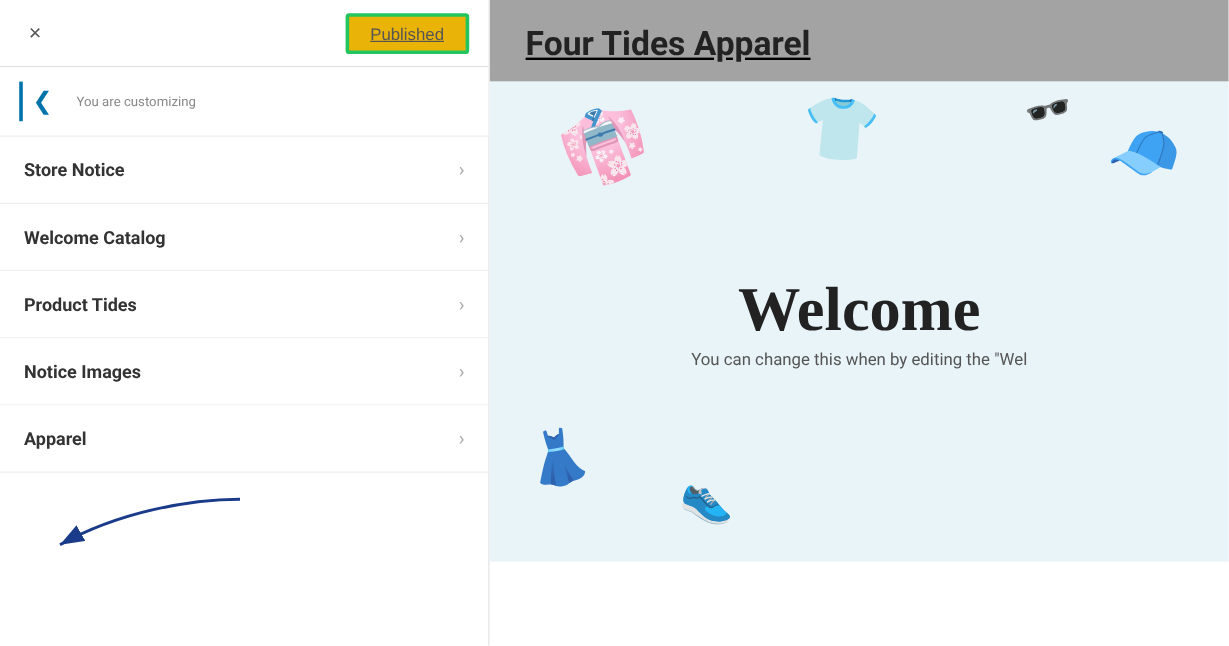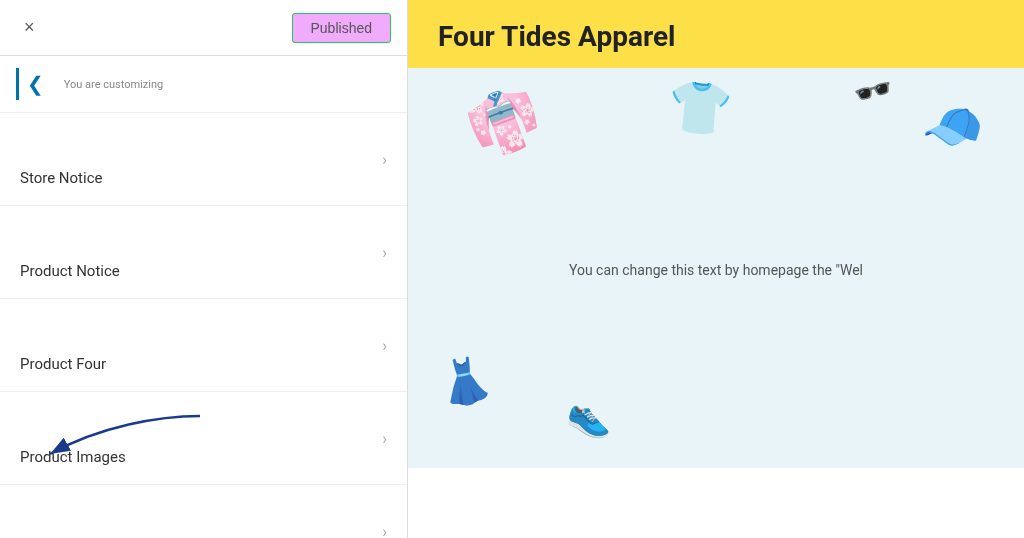--- a/index.html
+++ b/index.html
@@ -36,27 +36,28 @@
     .close-btn {
       background: none;
       border: none;
       cursor: pointer;
       font-size: 18px;
       color: #555;
       padding: 4px 8px;
     }
 
     .published-btn {
-      background: #f0abfc;
-      border: 1px solid #22c55e;
+      background: #eab308;
+      border: 3px solid #22c55e;
       padding: 6px 18px;
       font-size: 14px;
       color: #555;
       cursor: pointer;
       border-radius: 3px;
+      text-decoration: underline;
     }
 
     .sidebar-back {
       display: flex;
       align-items: center;
       padding: 12px 16px;
       border-bottom: 1px solid #eee;
       background: #fff;
       position: relative;
     }
@@ -99,41 +100,41 @@
       align-items: center;
       justify-content: space-between;
       padding: 18px 20px;
       border-bottom: 1px solid #eee;
       cursor: pointer;
       background: #fff;
     }
 
     .menu-item-label {
       font-size: 15px;
-      font-weight: 400;
+      font-weight: 700;
       color: #333;
-      margin-top: 38px;
     }
 
     .chevron-right {
       color: #aaa;
       font-size: 16px;
     }
 
     
     .preview {
       flex: 1;
       background: #fff;
       overflow: hidden;
       position: relative;
     }
 
     .preview-header {
       padding: 20px 30px 15px;
-      background: #fde047;
+      background: #a3a3a3;
+      text-decoration: underline;
     }
 
     .preview-title {
       font-size: 28px;
       font-weight: 700;
       color: #222;
     }
 
     .preview-hero {
       background: #e8f4f8;
@@ -216,29 +217,29 @@
       <span class="customizing-label">You are customizing</span>
     </div>
   </div>
 
   <div class="sidebar-menu">
     <div class="menu-item">
       <span class="menu-item-label">Store Notice</span>
       <span class="chevron-right">›</span>
     </div>
     <div class="menu-item">
-      <span class="menu-item-label">Product Notice</span>
-      <span class="chevron-right">›</span>
-    </div>
-    <div class="menu-item">
-      <span class="menu-item-label">Product Four</span>
-      <span class="chevron-right">›</span>
-    </div>
-    <div class="menu-item">
-      <span class="menu-item-label">Product Images</span>
+      <span class="menu-item-label">Welcome Catalog</span>
+      <span class="chevron-right">›</span>
+    </div>
+    <div class="menu-item">
+      <span class="menu-item-label">Product Tides</span>
+      <span class="chevron-right">›</span>
+    </div>
+    <div class="menu-item">
+      <span class="menu-item-label">Notice Images</span>
       <span class="chevron-right">›</span>
     </div>
     <div class="menu-item">
       <span class="menu-item-label">Apparel</span>
       <span class="chevron-right">›</span>
     </div>
   </div>
 
   <svg class="arrow-svg" viewBox="0 0 200 60" xmlns="http://www.w3.org/2000/svg">
     <defs>
@@ -257,16 +258,17 @@
   <div class="preview-hero">
 
     <span class="float-item shirt-coral">👘</span>
     <span class="float-item tshirt-orange">👕</span>
     <span class="float-item cap-yellow">🧢</span>
     <span class="float-item glasses">🕶️</span>
     <span class="float-item pants-teal">👗</span>
     <span class="float-item shoes-gray">👟</span>
 
     <div class="hero-text-block">
-      <div class="hero-sub2">You can change this text by homepage the "Wel</div>
+      <div class="hero-welcome">Welcome</div>
+      <div class="hero-sub2">You can change this when by editing the "Wel</div>
     </div>
   </div>
 </div>
 
 </body></html>

